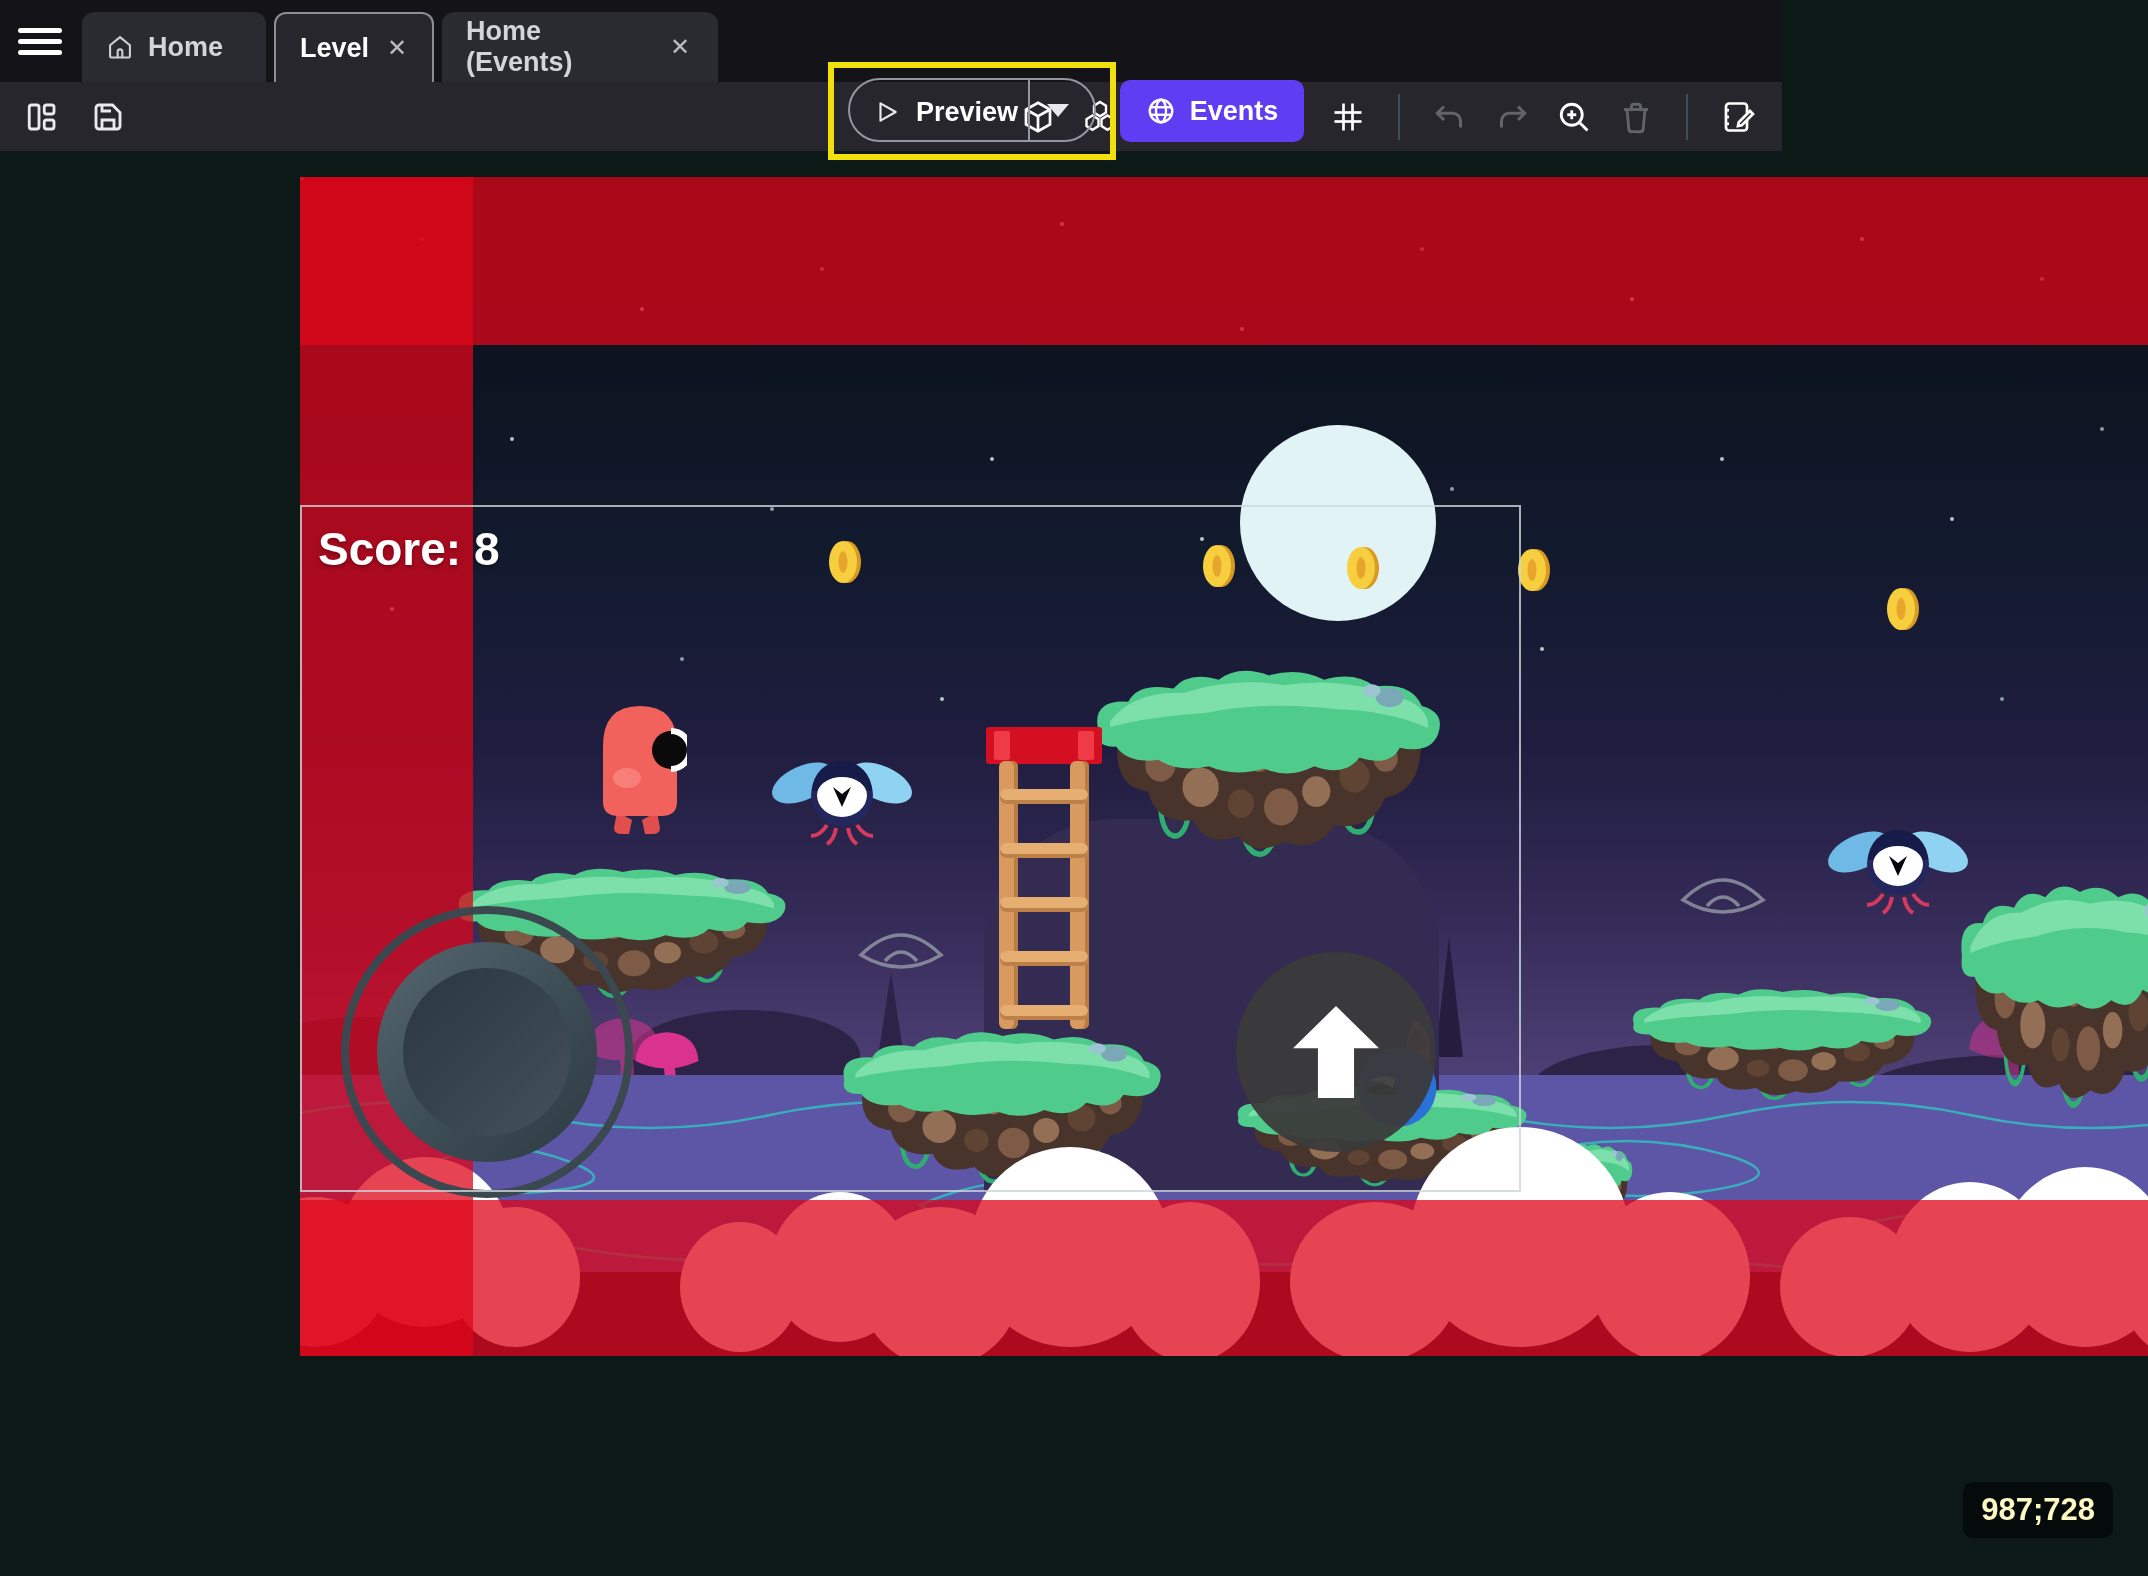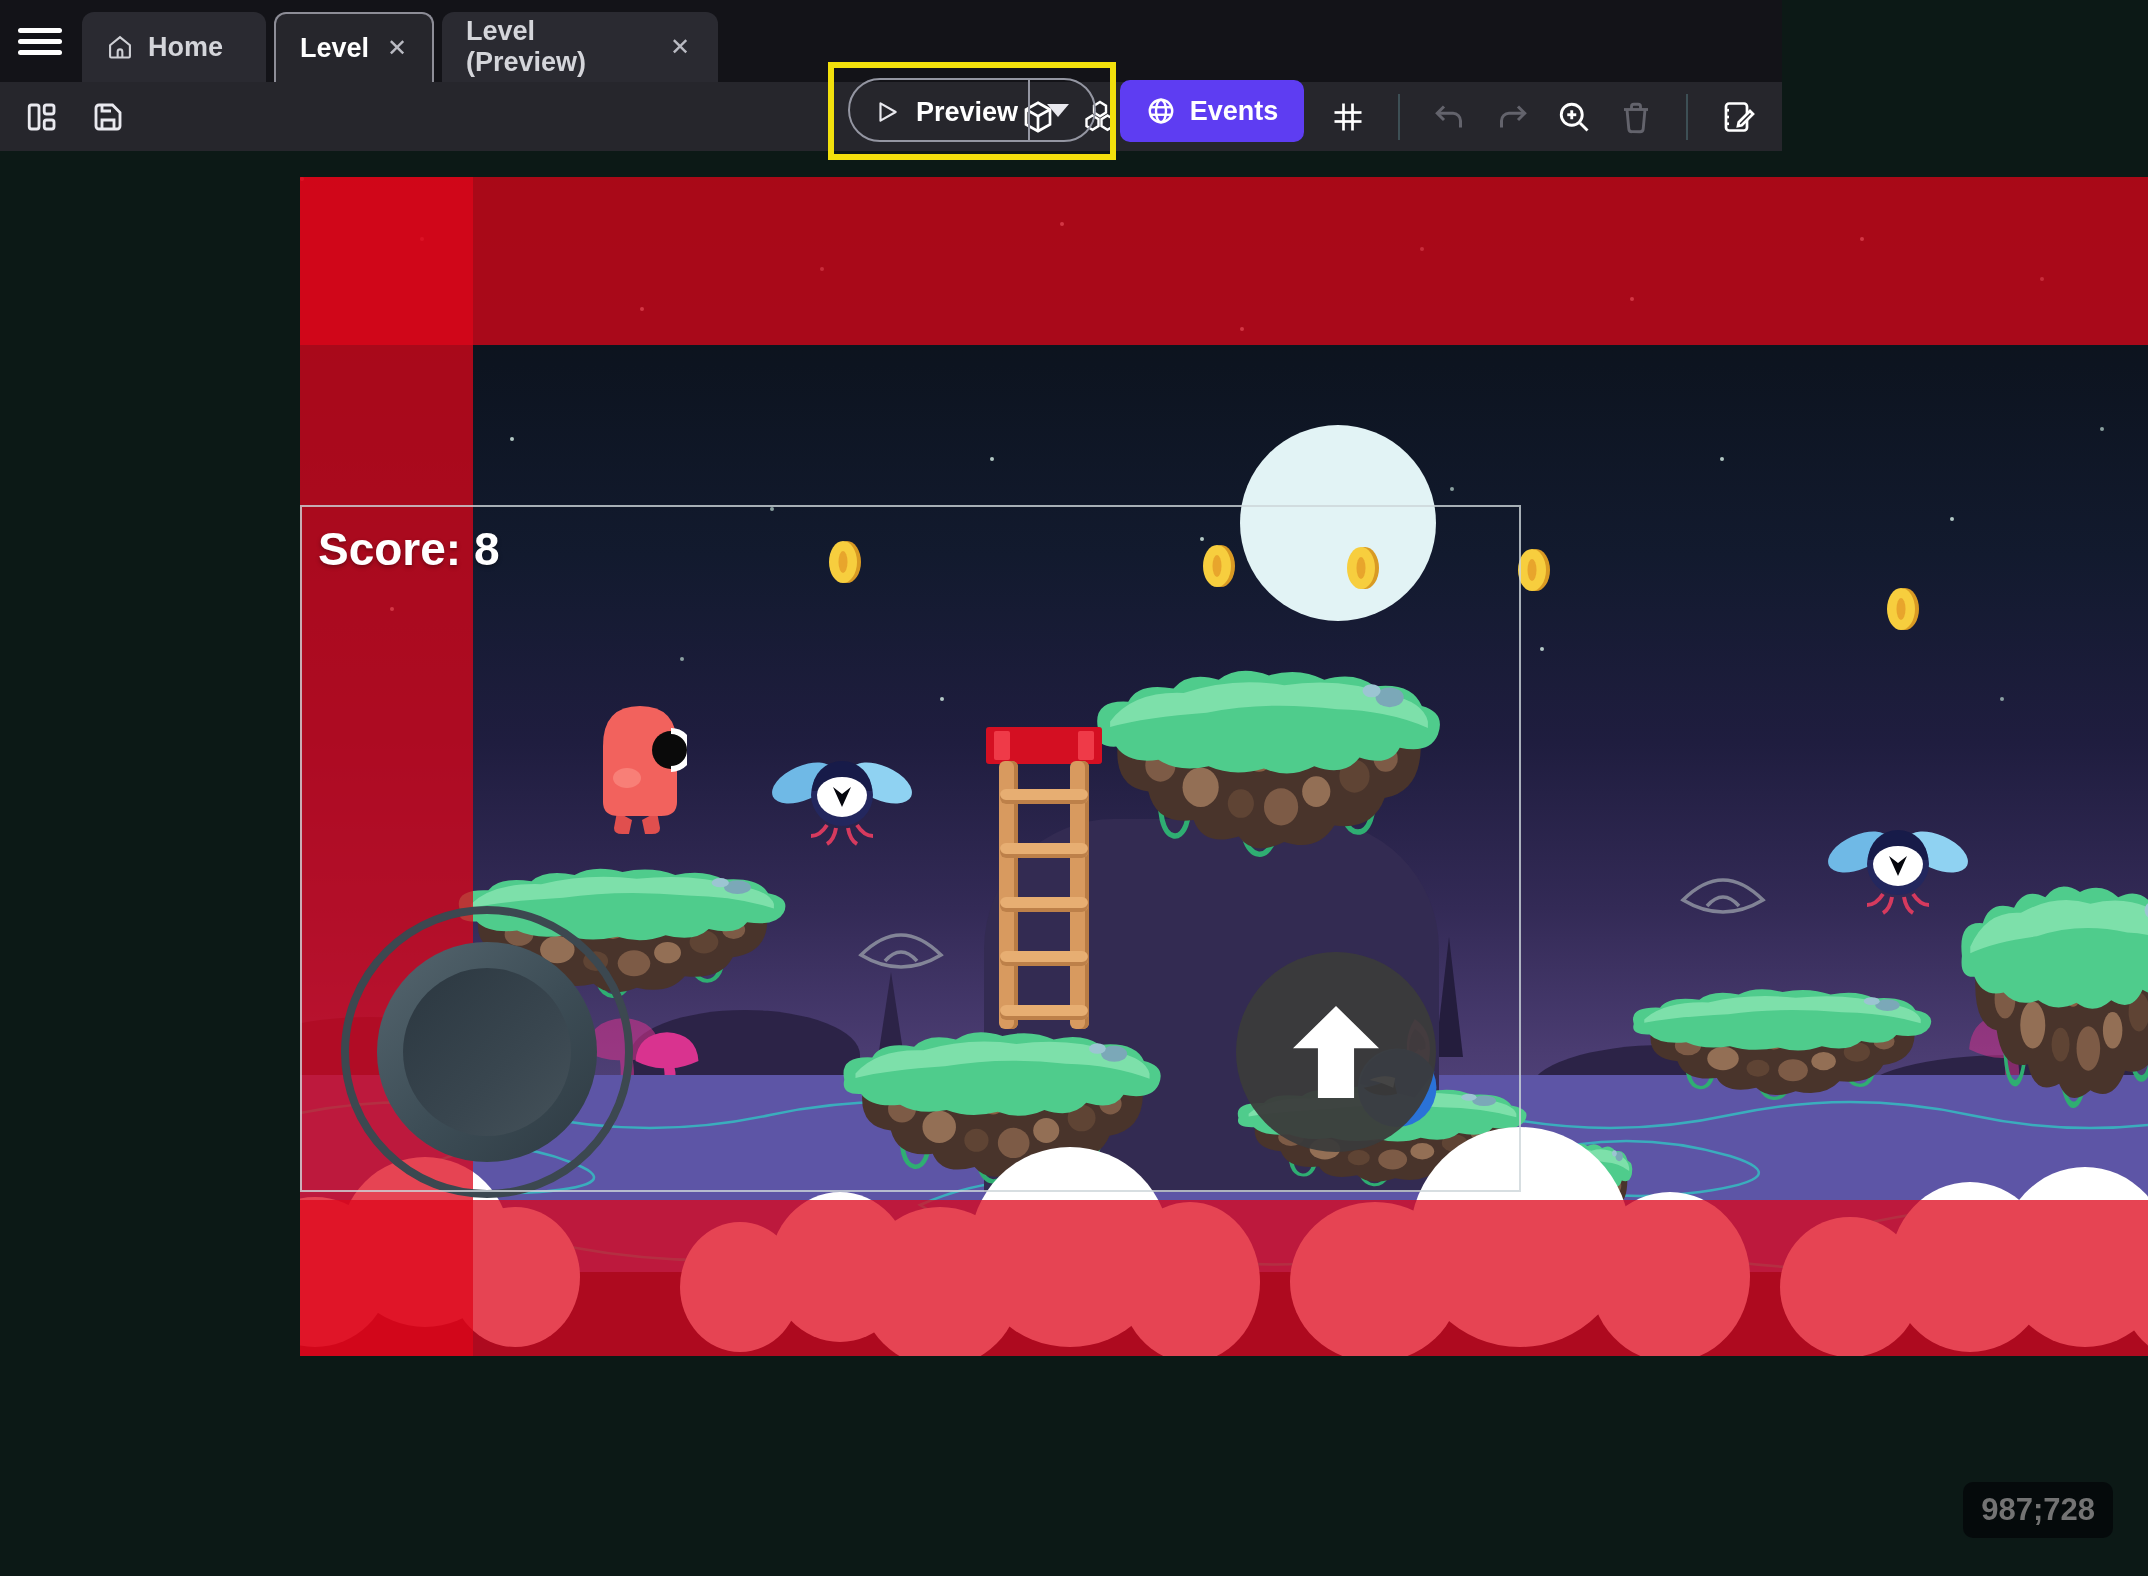--- a/index.html
+++ b/index.html
@@ -39,21 +39,21 @@
   .preview-caret{display:flex;align-items:center;justify-content:center;width:56px;}
   .caret-down{width:0;height:0;border-left:11px solid transparent;border-right:11px solid transparent;
        border-top:13px solid #e8e8ee;}
   .publish-btn{position:absolute;left:1120px;top:80px;width:184px;height:62px;z-index:6;
        background:#5e3df2;border-radius:10px;display:flex;align-items:center;justify-content:center;
        gap:14px;color:#fff;font-size:27px;font-weight:700;cursor:pointer;}
 
   
   .canvas{position:absolute;left:0;top:151px;width:2148px;height:1425px;background:#0c1916;overflow:hidden;}
   .coords-badge{position:absolute;right:35px;bottom:38px;background:rgba(5,8,10,.88);
-       color:#737373;font-size:31px;font-weight:700;padding:10px 18px;border-radius:10px;z-index:40;}
+       color:#fef9c3;font-size:31px;font-weight:700;padding:10px 18px;border-radius:10px;z-index:40;}
 
   
   .scene{position:absolute;left:300px;top:26px;width:1848px;height:1179px;overflow:hidden;
        background:linear-gradient(180deg,#0c1413 0%,#0d1420 16%,#121a2e 32%,#1f1d3f 48%,
                  #332a56 62%,#4a3c71 74%,#5b4b85 85%,#645393 94%,#675596 100%);}
   .abs{position:absolute;}
   .stars{left:0;top:0;width:4px;height:4px;border-radius:50%;background:#d8ece6;opacity:.85;z-index:1;
      box-shadow:120px 60px #cfe8e0,340px 130px #cfe8e0,520px 90px #9fb8b4,760px 45px #cfe8e0,
        940px 150px #cfe8e0,1120px 70px #9fb8b4,1330px 120px #cfe8e0,1560px 60px #cfe8e0,1740px 100px #9fb8b4,
        210px 260px #cfe8e0,470px 330px #9fb8b4,690px 280px #cfe8e0,900px 360px #cfe8e0,1150px 310px #9fb8b4,
@@ -200,21 +200,21 @@
       </span>
       <span>Home</span>
     </div>
 
     <div class="tab active tab-level">
       <span>Level</span>
       <span class="close">✕</span>
     </div>
 
     <div class="tab inactive tab-level-events">
-      <span>Level (Preview)</span>
+      <span>Home (Events)</span>
       <span class="close">✕</span>
     </div>
   </div>
 
   <div class="toolbar">
     <div class="tool-left">
       <div class="tbtn">
         <svg width="36" height="36" viewBox="0 0 24 24" fill="none" stroke="#e9e9ef" stroke-width="1.9">
           <rect x="3.5" y="4" width="6.5" height="16" rx="1.5"></rect>
           <rect x="13.5" y="4" width="6.5" height="6" rx="1.5"></rect>

